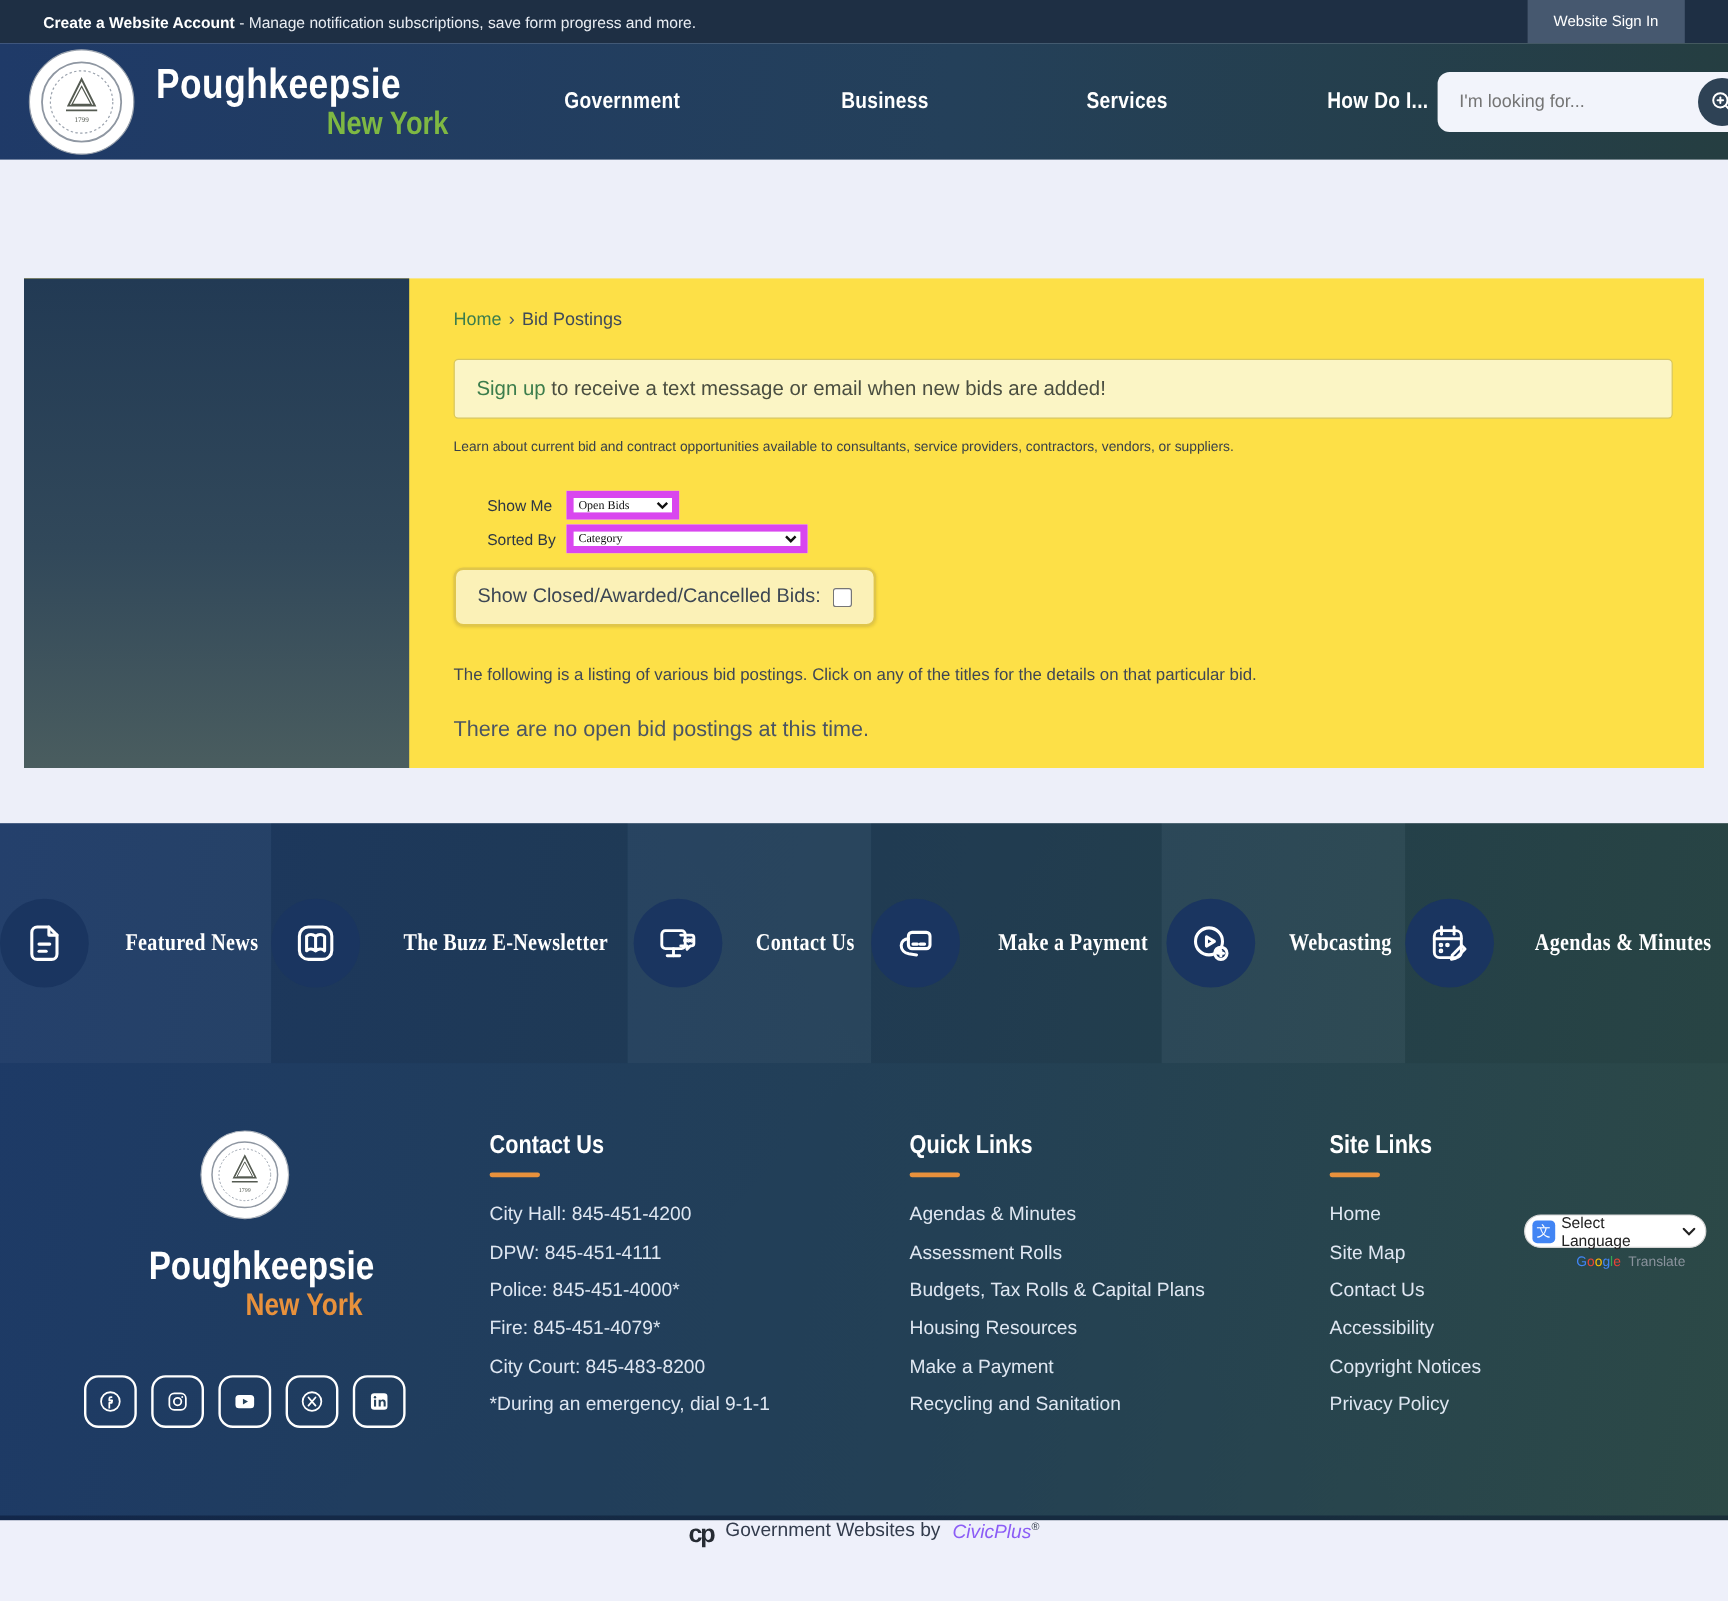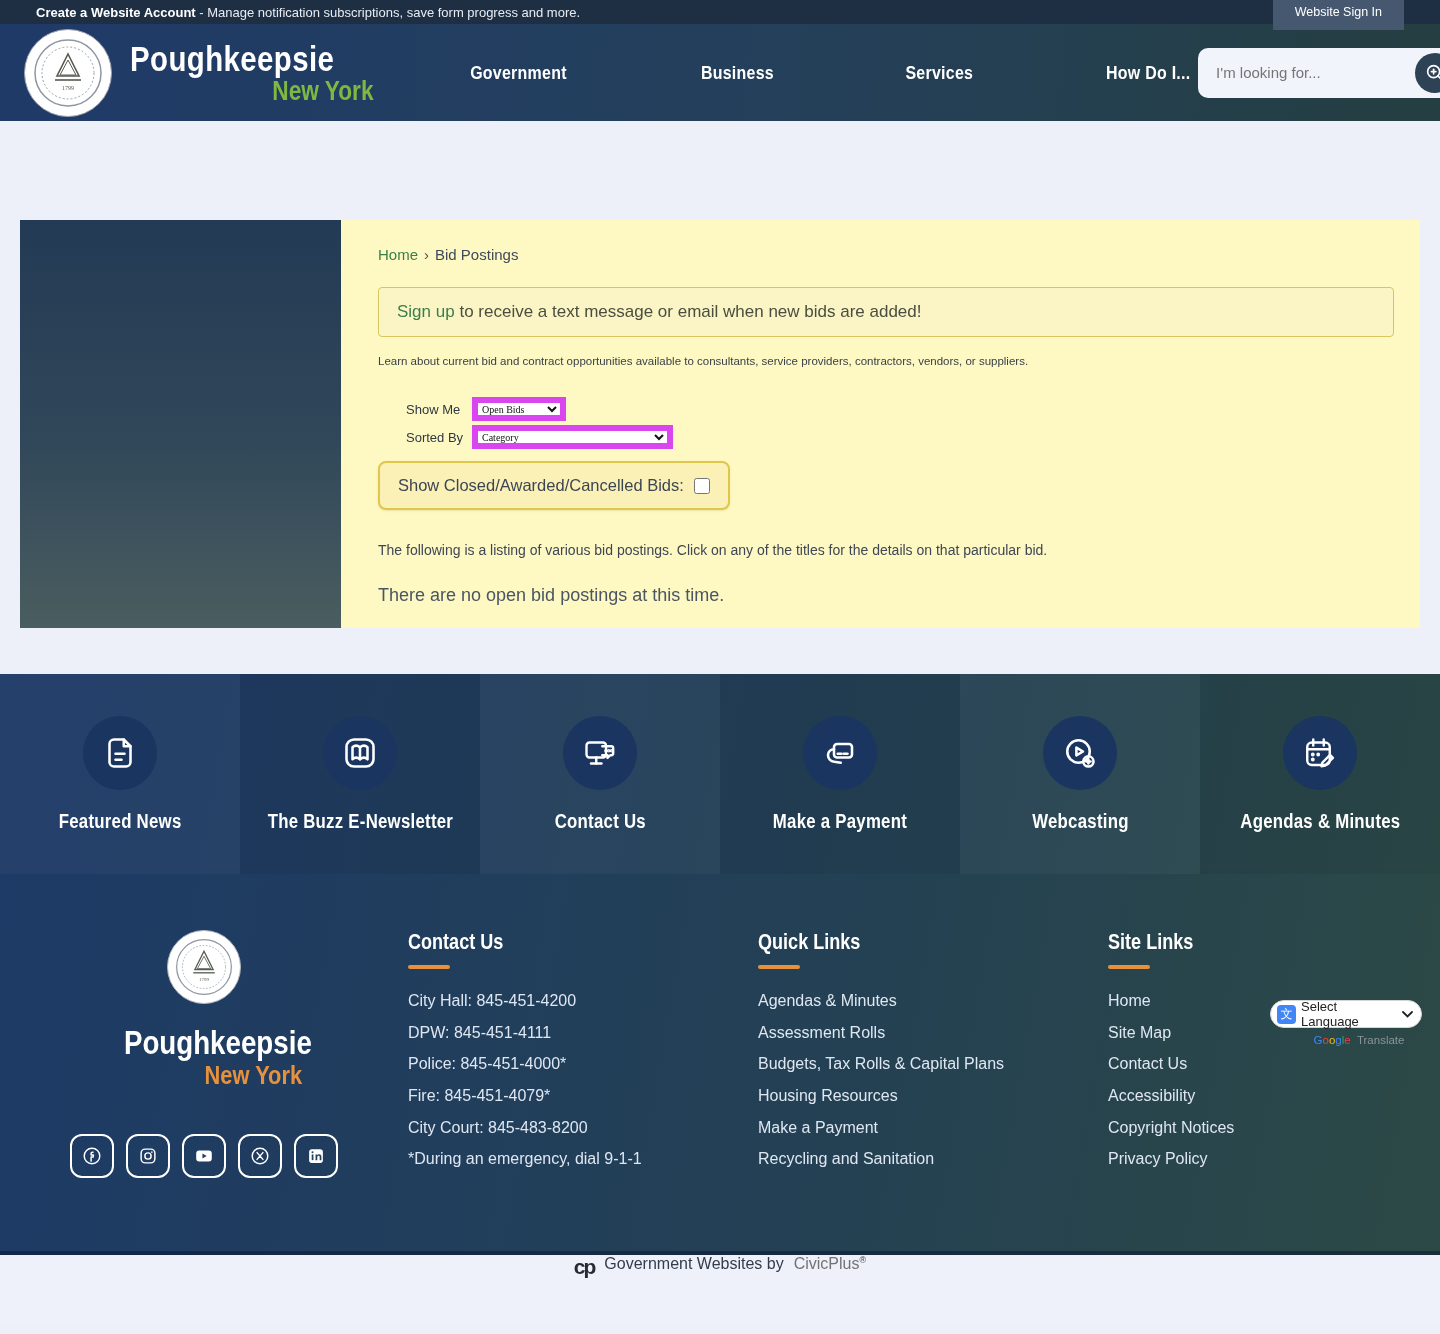--- a/index.html
+++ b/index.html
@@ -8,21 +8,21 @@
     font-family: "Liberation Sans", sans-serif;
     background: #EDEFF9;
     color: #3F4A5A;
   }
   .cond { display:inline-block; transform: scaleX(0.84); transform-origin: left center; white-space: nowrap; }
   .cond-c { display:inline-block; transform: scaleX(0.84); transform-origin: center center; white-space: nowrap; }
   .cond-r { display:inline-block; transform: scaleX(0.84); transform-origin: right center; white-space: nowrap; }
 
   
   .topbar {
-    height:24px; background:#1E2F44; display:flex; align-items:center;
+    height:36px; background:#1E2F44; display:flex; align-items:center;
     justify-content:space-between; color:#E8ECF2; font-size:13px;
   }
   .topbar-left { padding-left:36px; }
   .topbar-left b { color:#FFFFFF; }
   .signin-btn {
     height:36px; padding:0 22px; margin-right:36px; background:#46586F;
     color:#FFFFFF; font-size:12.5px; border:none; display:flex; align-items:center; cursor:pointer;
   }
 
   
@@ -45,21 +45,21 @@
     flex:1; border:none; background:transparent; outline:none;
     font-size:15px; color:#737373; font-family:"Liberation Sans",sans-serif;
   }
   .search-btn {
     width:40px; height:40px; border-radius:50%; background:#2E4255; border:none;
     display:flex; align-items:center; justify-content:center; cursor:pointer; flex:none;
   }
 
   
   .panel {
-    width:1400px; margin:99px auto 0 20px; height:408px; background:#fef9c3;
+    width:1400px; margin:99px auto 0 20px; height:408px; background:#fde047;
     display:flex;
   }
   .side-nav {
     width:321px; flex:none; background:linear-gradient(180deg,#223A54 0%, #31485A 55%, #4A5D5F 100%);
   }
   .main { flex:1; padding:26px 26px 0 37px; }
   .breadcrumb { font-size:15px; color:#3F4A5A; }
   .breadcrumb a { color:#3C7D4C; text-decoration:none; cursor:pointer; }
   .bc-sep { margin:0 6px; color:#4A5565; }
   .signup-box {
@@ -89,22 +89,22 @@
   .empty-note { margin-top:27px; font-size:18px; color:#4B5563; }
 
   
   .dark-wrap {
     margin-top:46px;
     background:linear-gradient(100deg,#1D3A67 0%, #234055 55%, #2C4946 100%);
     border-bottom:4px solid rgba(6,18,40,.45);
   }
   .band { height:200px; display:flex; }
   .tile {
-    flex:1; display:flex; flex-direction:column; align-items:center; justify-content:center;
-    gap:20px; cursor:pointer;
+    flex:1; display:flex; flex-direction:row; align-items:center; justify-content:center;
+    gap:20px; cursor:pointer;font-family:Liberation Serif, serif;
   }
   .tile:nth-child(odd) { background:rgba(255,255,255,.035); }
   .tile:nth-child(even) { background:rgba(0,0,0,.055); }
   .tile-circle {
     width:74px; height:74px; border-radius:50%; background:#1A3560;
     display:flex; align-items:center; justify-content:center; color:#FFFFFF;
   }
   .tile-label { color:#FFFFFF; font-size:20px; font-weight:bold; letter-spacing:.3px; }
 
   
@@ -143,21 +143,21 @@
   .gt-google span:nth-child(3){color:#FBBC05} .gt-google span:nth-child(4){color:#4285F4}
   .gt-google span:nth-child(5){color:#34A853} .gt-google span:nth-child(6){color:#EA4335}
   .gt-word { color:#8A939D; margin-left:3px; }
 
   
   .bottombar {
     height:67px; background:#EEF0FA; display:flex; justify-content:center;
     gap:10px; font-size:16px; color:#333C4D;
   }
   .cp-logo { font-weight:900; font-size:21px; letter-spacing:-2px; color:#262B33; }
-  .bottombar a { color:#737373; cursor:pointer; }
+  .bottombar a { color:#8b5cf6; cursor:pointer;font-style:italic; }
   .bottombar sup { font-size:9px; }
 </style>
 </head>
 <body>
 
 <div class="topbar">
   <div class="topbar-left">
     <b>Create a Website Account</b>
     <span>- Manage notification subscriptions, save form progress and more.</span>
   </div>

